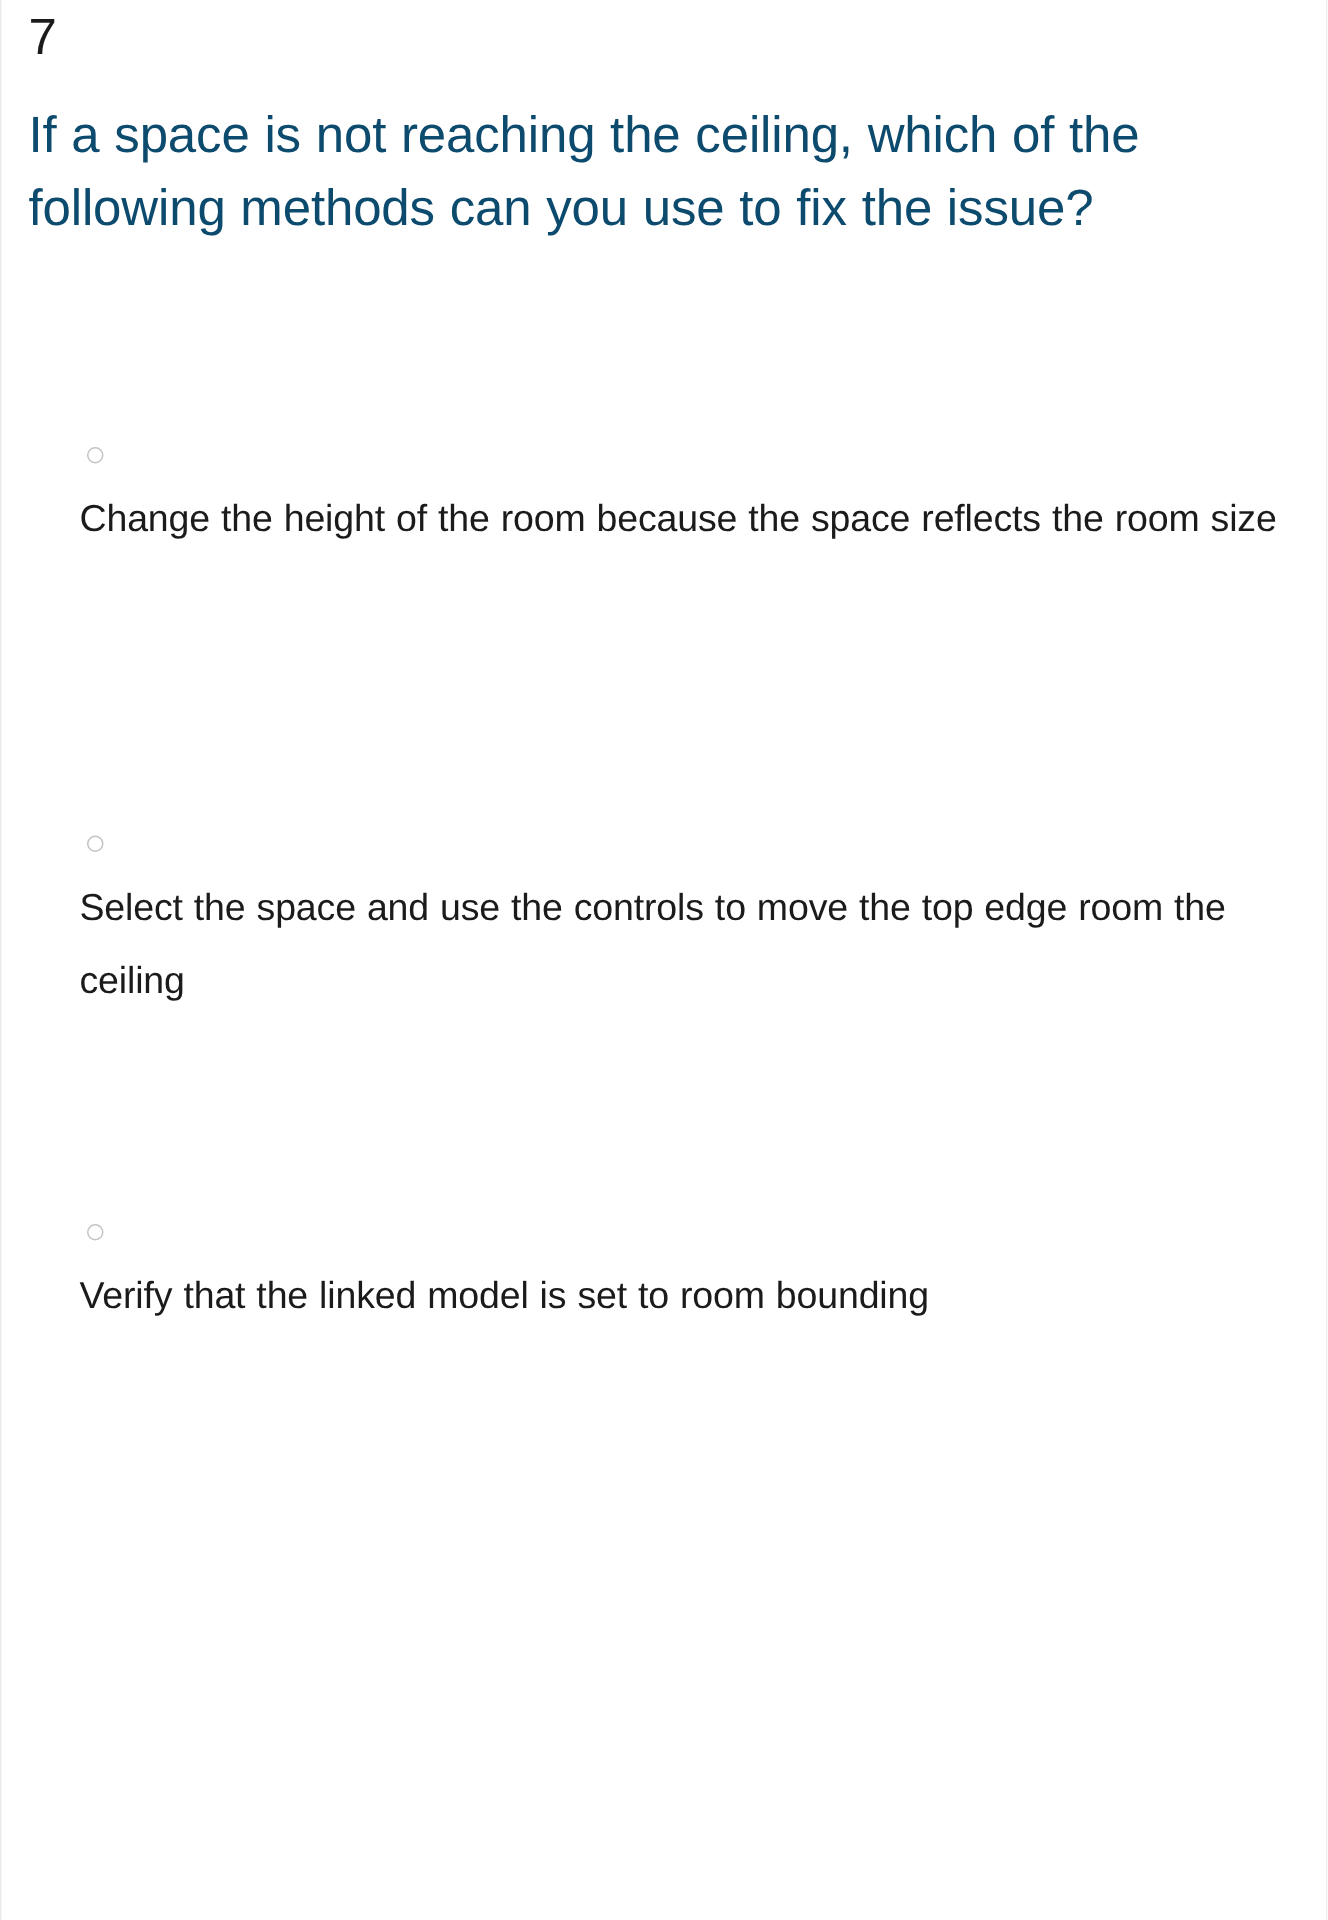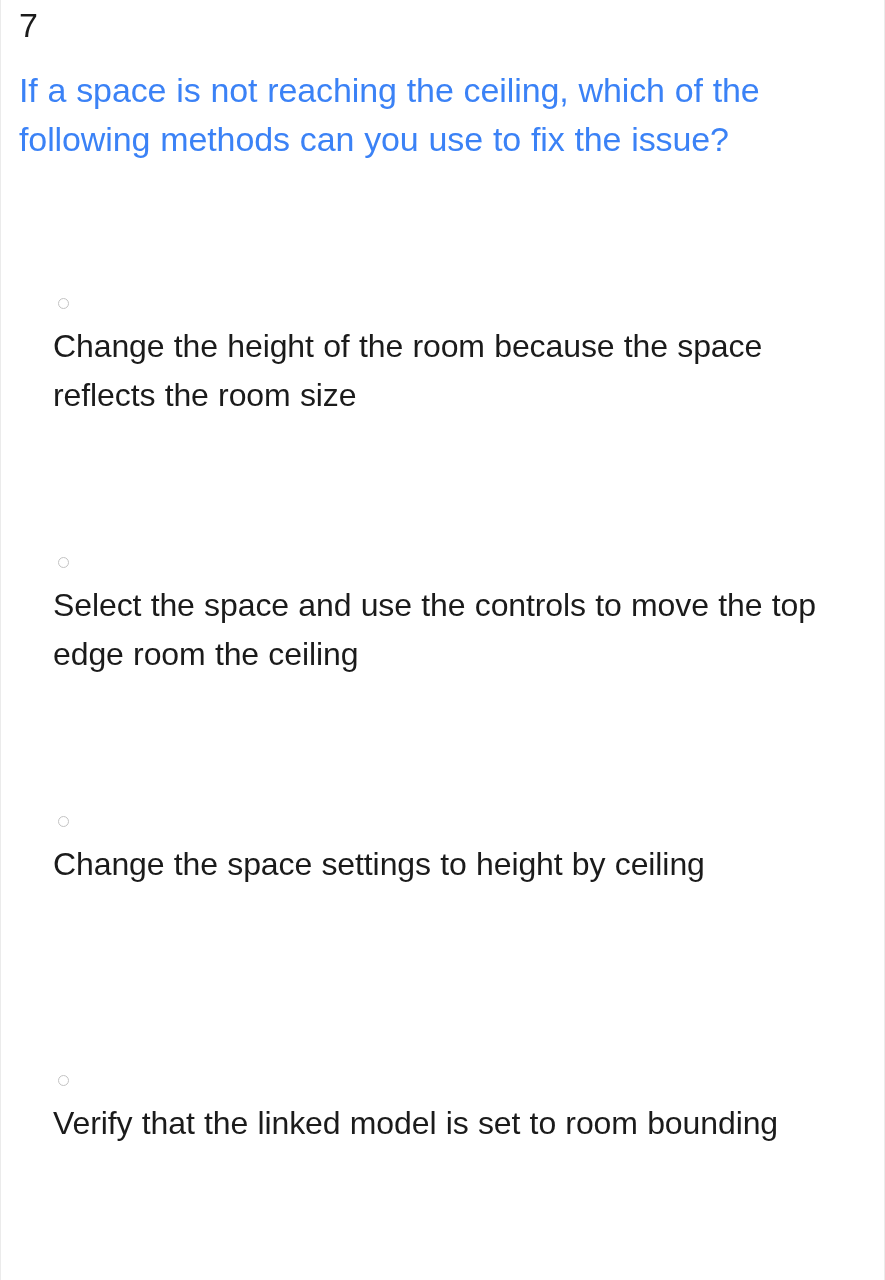--- a/index.html
+++ b/index.html
@@ -40,21 +40,21 @@
     white-space: nowrap;
   }
 
   .question-text {
     position: absolute;
     left: 18px;
     top: 66px;
     width: 848px;
     font-size: 34px;
     line-height: 49px;
-    color: #3b82f6;
+    color: #0c4a6e;
     letter-spacing: -0.1px;
     word-spacing: 0.5px;
   }
 
   .options-list {
     position: absolute;
     left: 0;
     top: 284px;
     width: 885px;
   }
@@ -75,21 +75,21 @@
     border-radius: 50%;
     background: #ffffff;
     box-sizing: border-box;
   }
 
   .option-label {
     position: absolute;
     left: 52px;
     top: 38px;
     width: 812px;
-    font-size: 32px;
+    font-size: 25px;
     line-height: 49px;
     color: #1b1b1b;
     letter-spacing: -0.1px;
     word-spacing: 0.5px;
   }
 </style>
 </head>
 <body>
 
 <div class="question-card">
@@ -103,24 +103,20 @@
     <div class="option-row">
       <span class="option-radio"></span>
       <span class="option-label">Change the height of the room because the space reflects the room size</span>
     </div>
 
     <div class="option-row">
       <span class="option-radio"></span>
       <span class="option-label">Select the space and use the controls to move the top edge room the ceiling</span>
     </div>
 
-    <div class="option-row">
-      <span class="option-radio"></span>
-      <span class="option-label">Change the space settings to height by ceiling</span>
-    </div>
 
     <div class="option-row">
       <span class="option-radio"></span>
       <span class="option-label">Verify that the linked model is set to room bounding</span>
     </div>
 
   </div>
 </div>
 
 </body></html>

